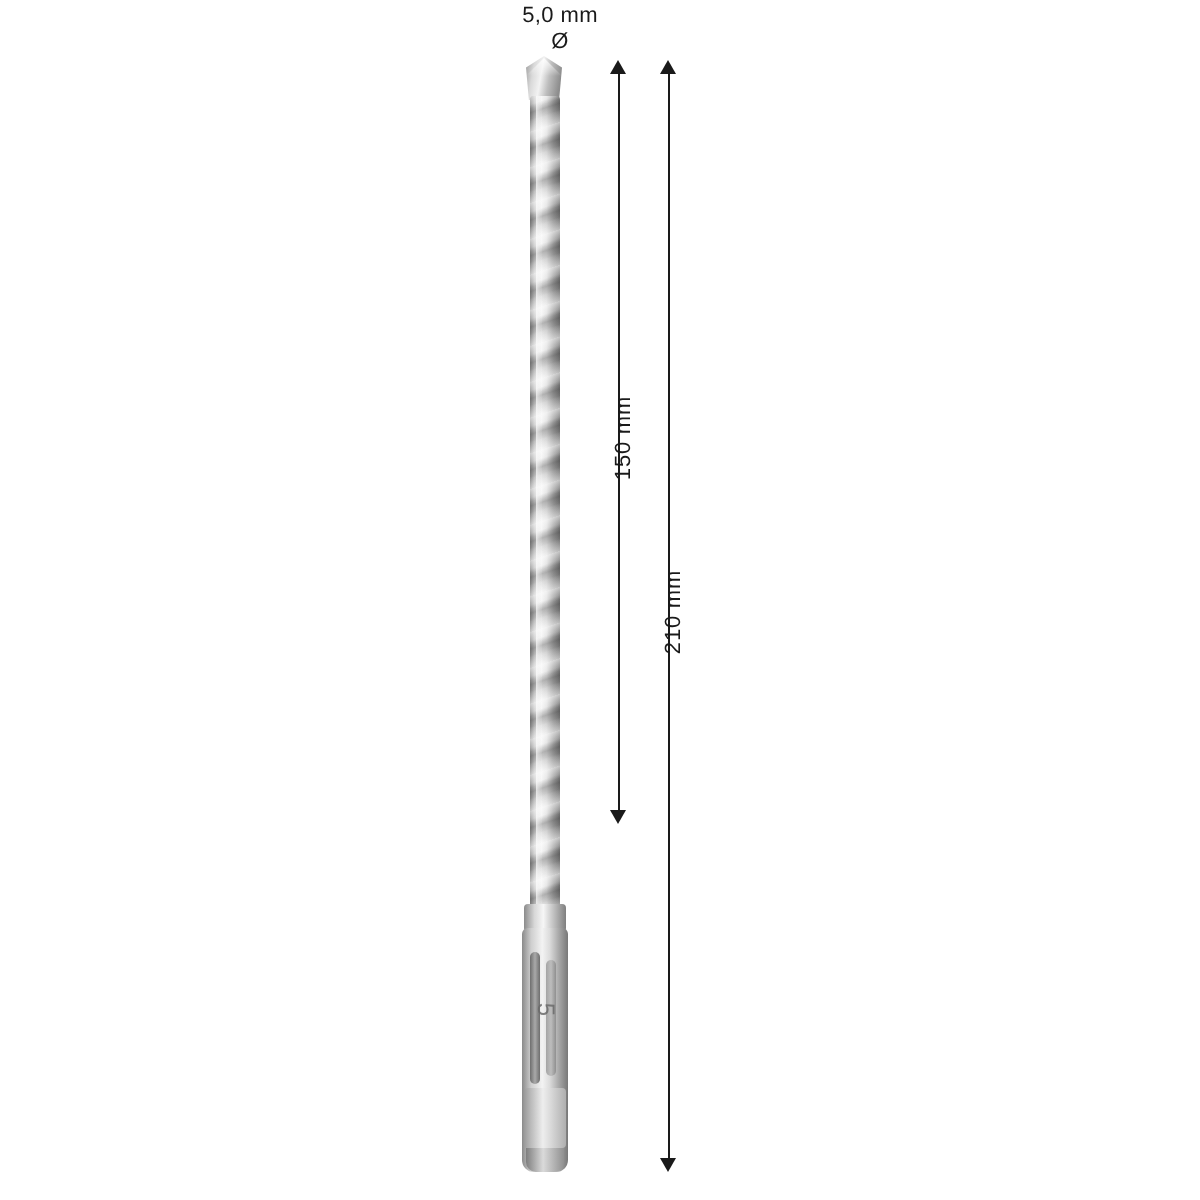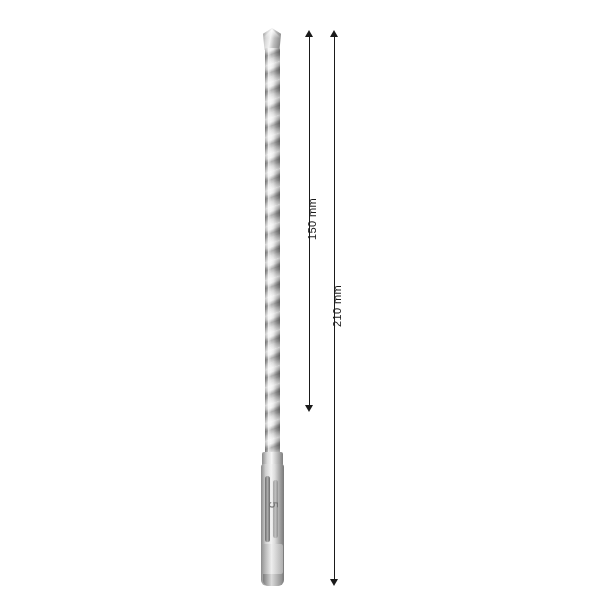--- a/index.html
+++ b/index.html
@@ -215,20 +215,24 @@
     white-space: nowrap;
     transform-origin: center center;
     transform: rotate(-90deg);
   }
 </style>
 </head>
 <body>
 
 <div id="stage">
 
+  <div class="dia-label">
+    <span>5,0 mm</span>
+    <span class="sym">Ø</span>
+  </div>
 
   <div class="bit">
     <div class="tip"></div>
     <div class="tip-edge"></div>
 
     <div class="flute"></div>
     <div class="flute-spiral"></div>
     <div class="flute-spiral2"></div>
     <div class="flute-hi"></div>
 

